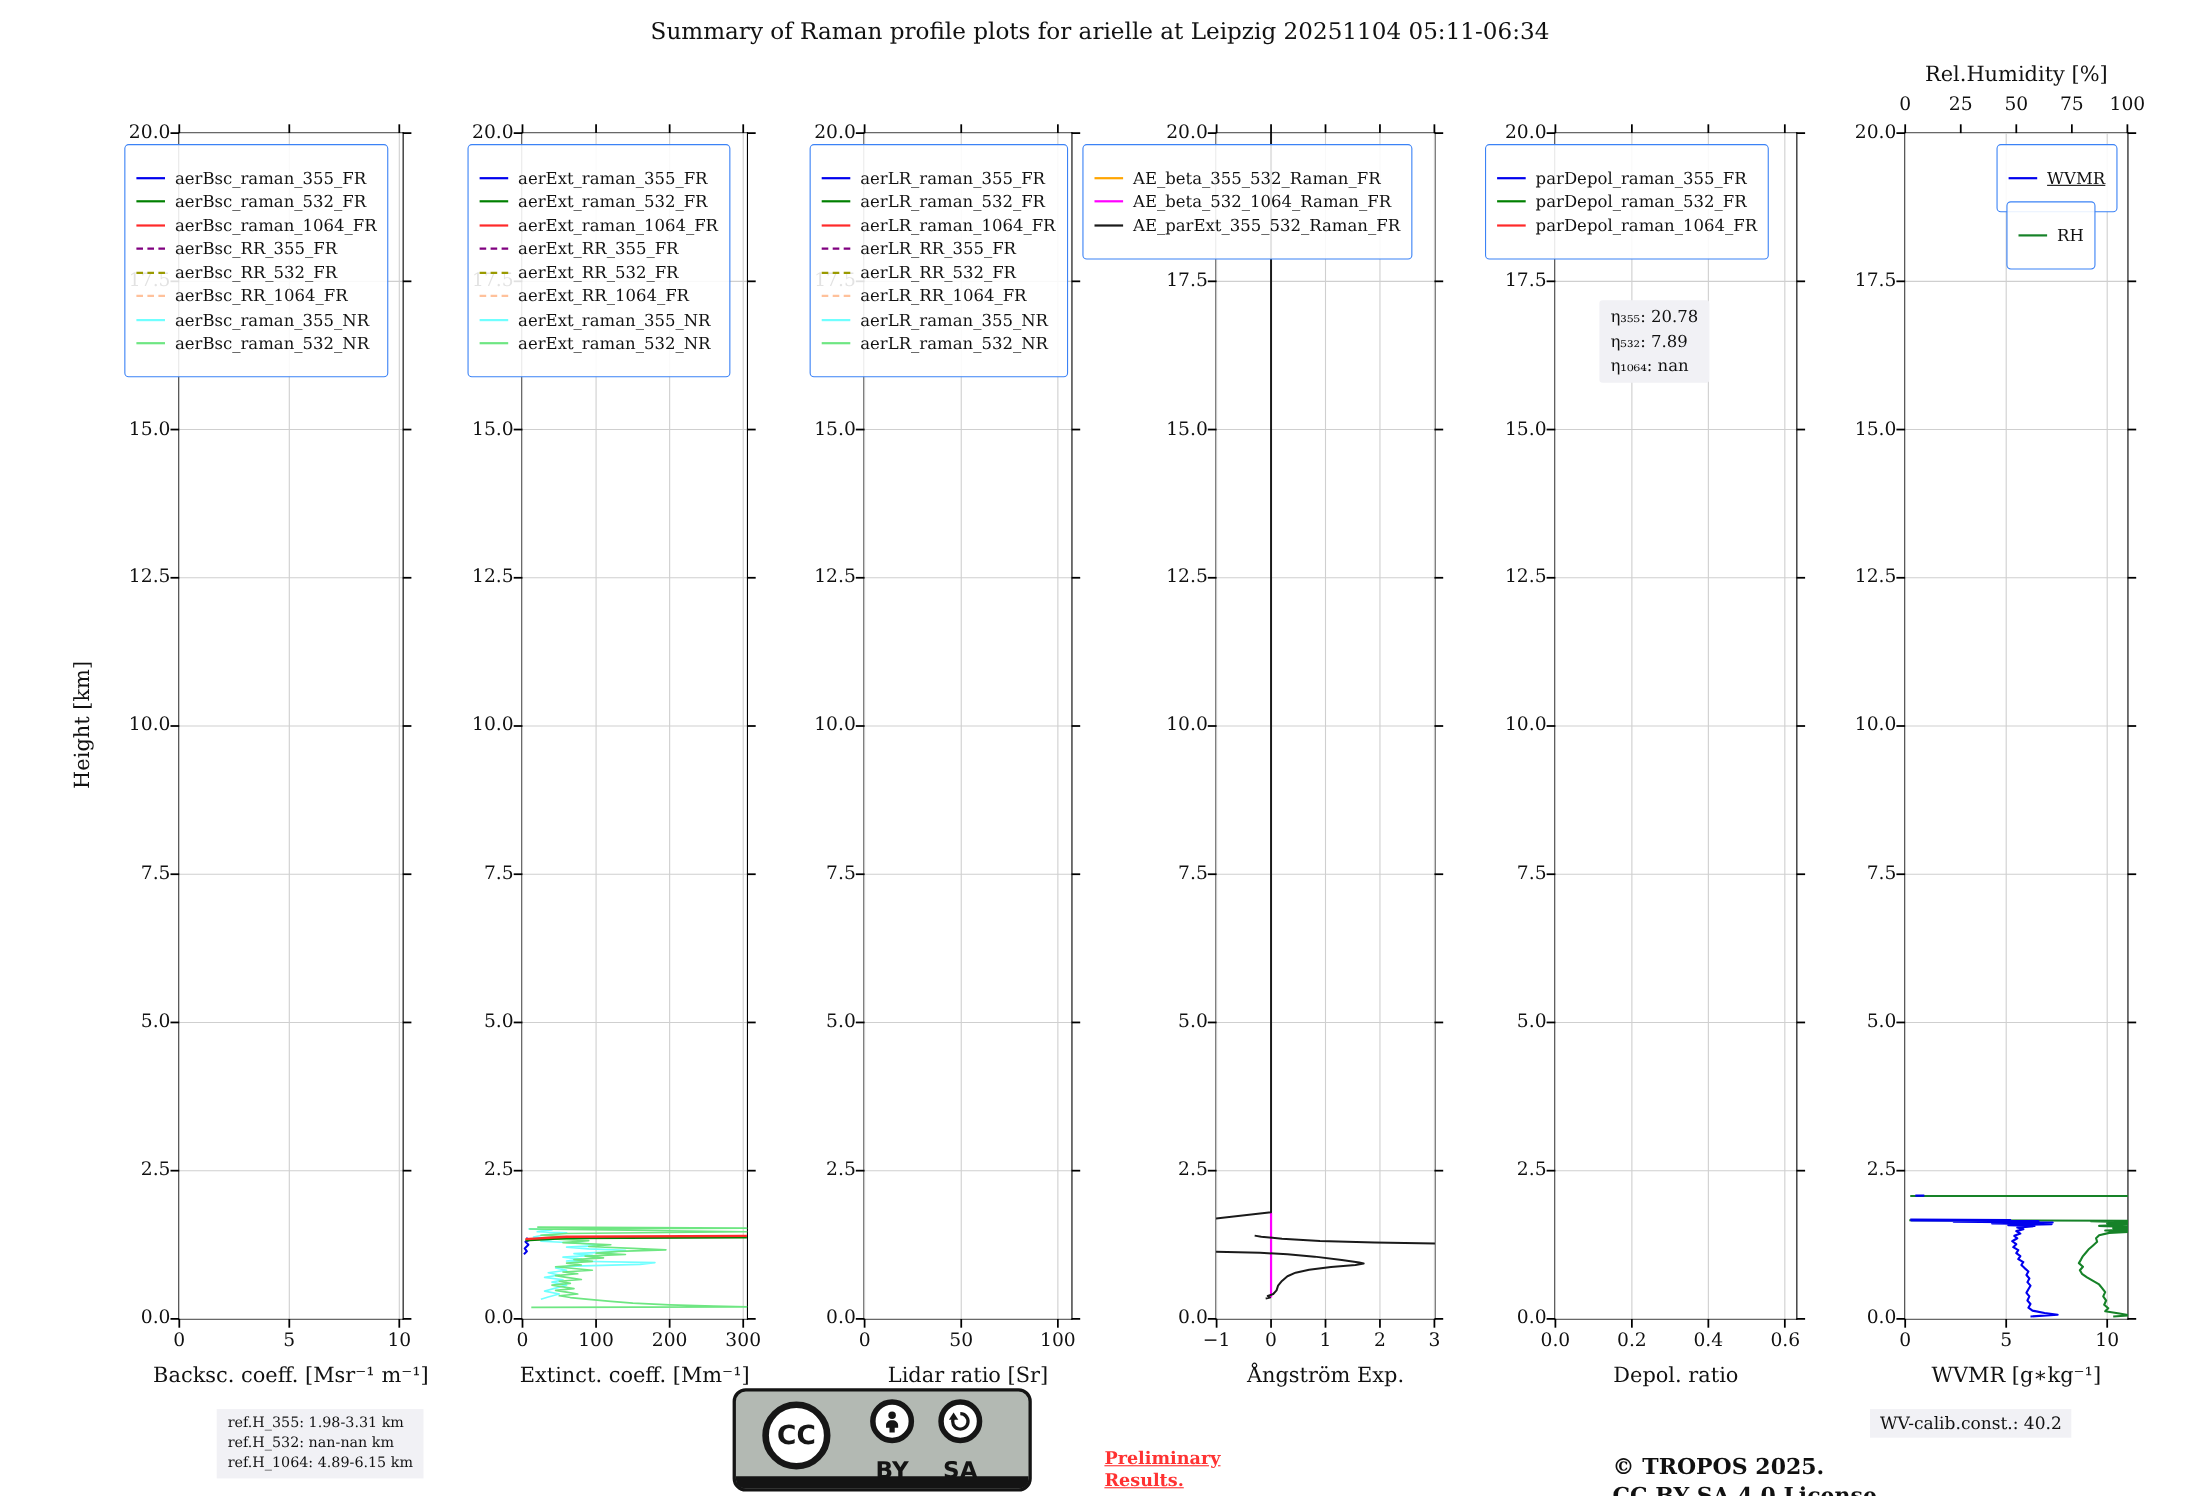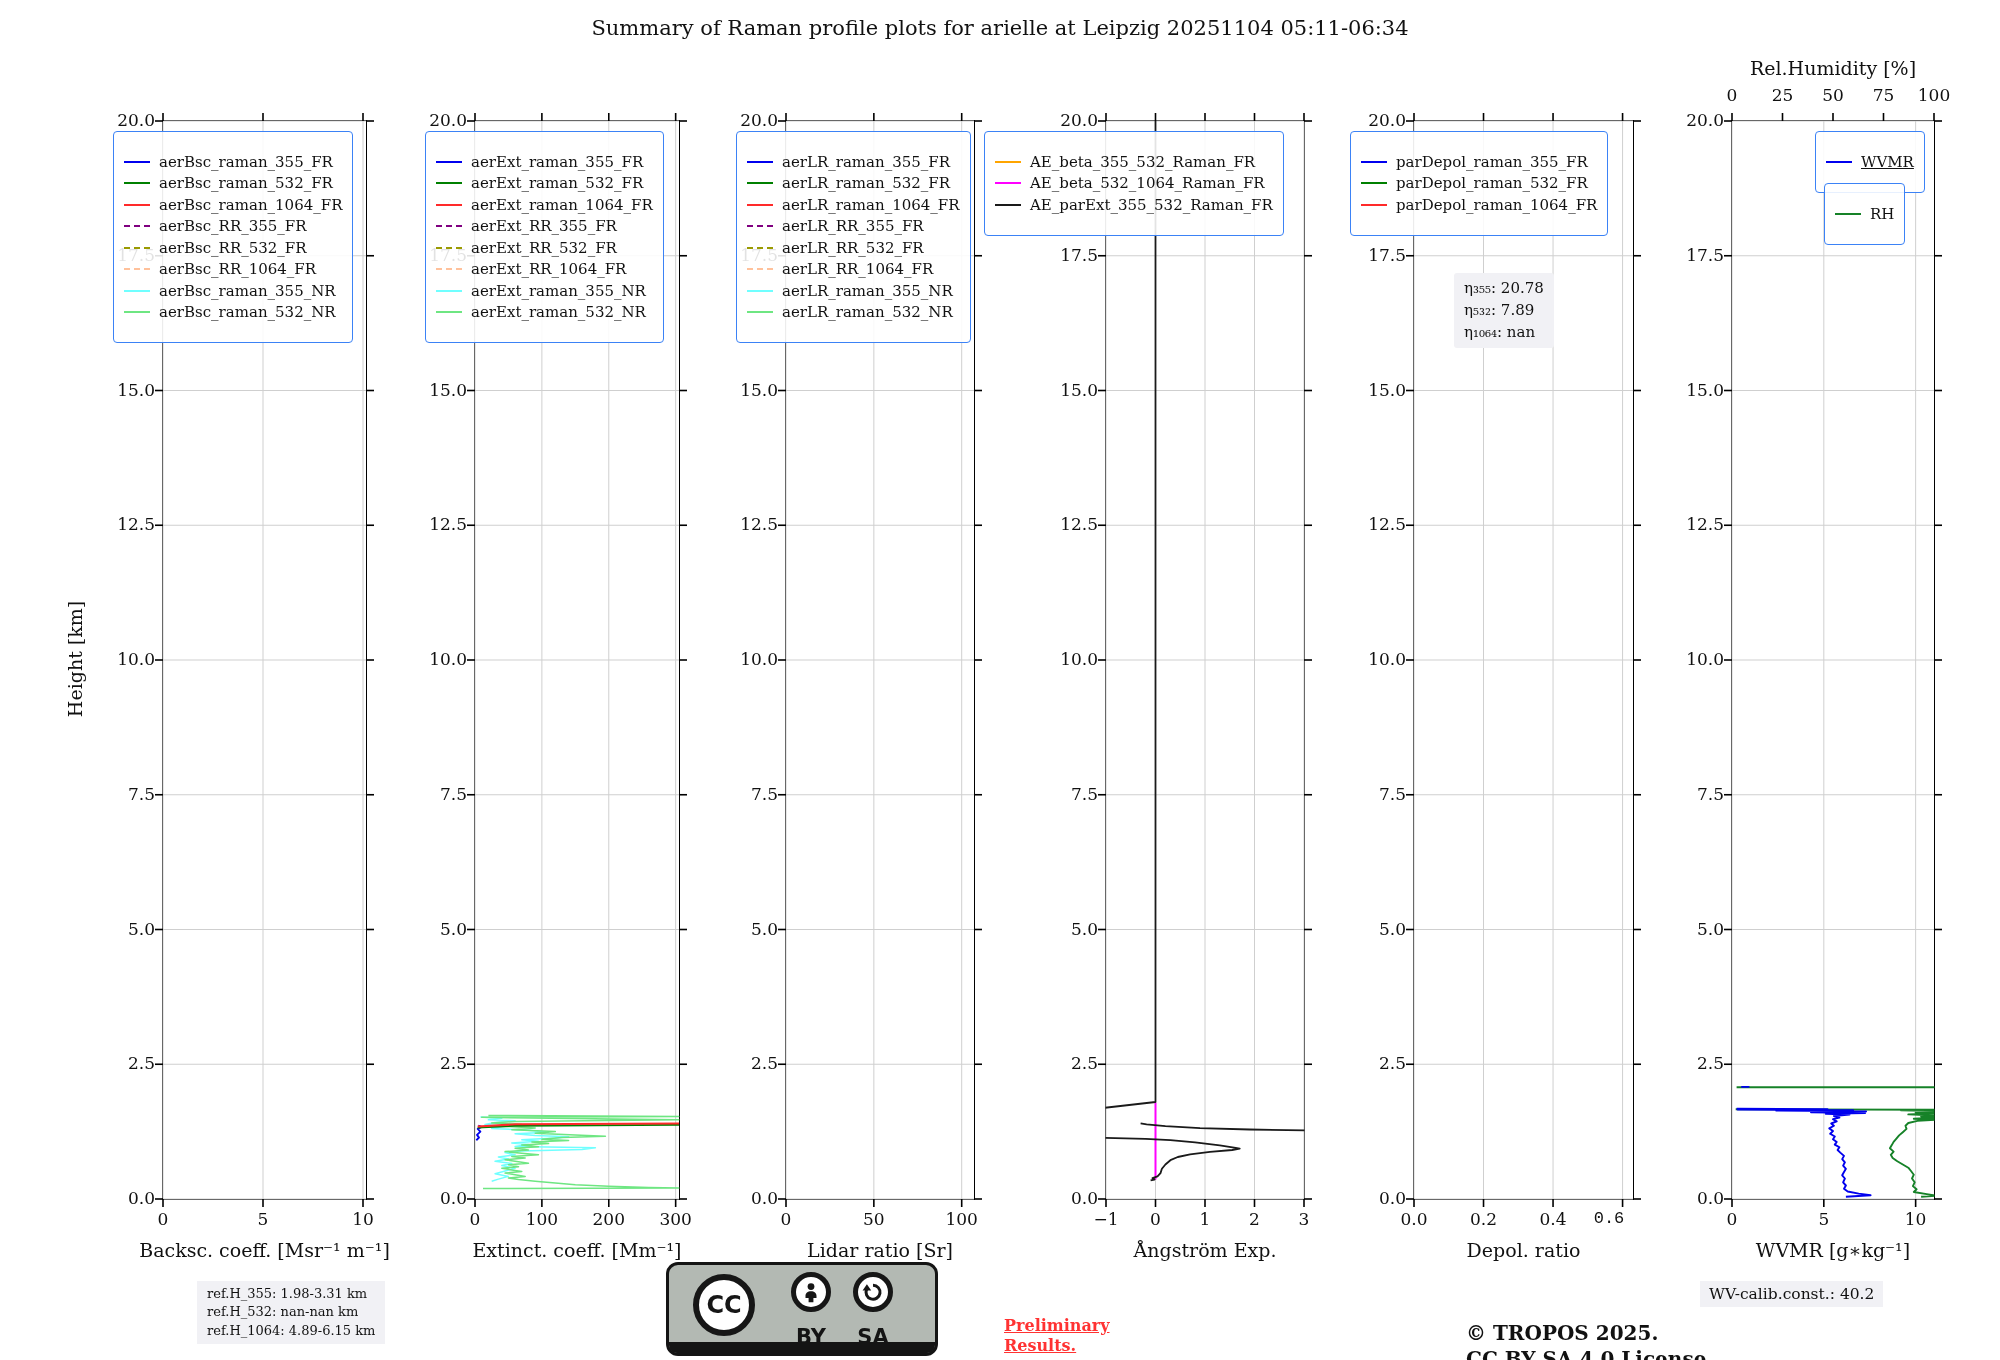--- a/index.html
+++ b/index.html
@@ -489,21 +489,21 @@
     </div>
     <div class="annbox" style="left:40px;top:152px;">
       <div>η₃₅₅: 20.78</div>
       <div>η₅₃₂: 7.89</div>
       <div>η₁₀₆₄: nan</div>
     </div>
     <div class="xlabel">Depol. ratio</div>
   <div class="xtick" style="left: 0px; top: 1088px;">0.0</div>
       <div class="xtick" style="left: 69.5238px; top: 1088px;">0.2</div>
       <div class="xtick" style="left: 139.048px; top: 1088px;">0.4</div>
-      <div class="xtick" style="left: 195px; top: 1088px; font-family: Liberation Mono, monospace;">0.6</div>
+      <div class="xtick" style="left: 209px; top: 1088px;">0.6</div>
       <div class="ytick" style="right: calc(100% + 8px); top: -11px;">20.0</div>
       <div class="ytick" style="right: calc(100% + 8px); top: 123.75px;">17.5</div>
       <div class="ytick" style="right: calc(100% + 8px); top: 258.5px;">15.0</div>
       <div class="ytick" style="right: calc(100% + 8px); top: 393.25px;">12.5</div>
       <div class="ytick" style="right: calc(100% + 8px); top: 528px;">10.0</div>
       <div class="ytick" style="right: calc(100% + 8px); top: 662.75px;">7.5</div>
       <div class="ytick" style="right: calc(100% + 8px); top: 797.5px;">5.0</div>
       <div class="ytick" style="right: calc(100% + 8px); top: 932.25px;">2.5</div>
       <div class="ytick" style="right: calc(100% + 8px); top: 1067px;">0.0</div>
     </div>

